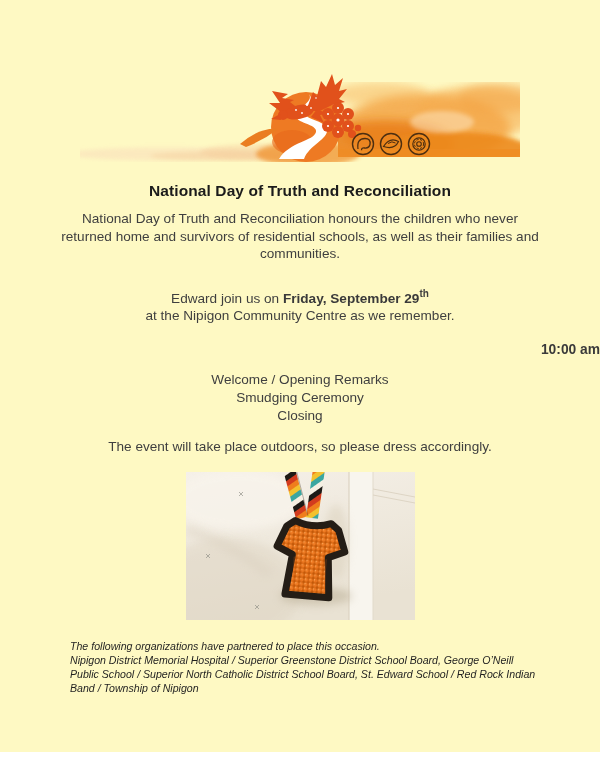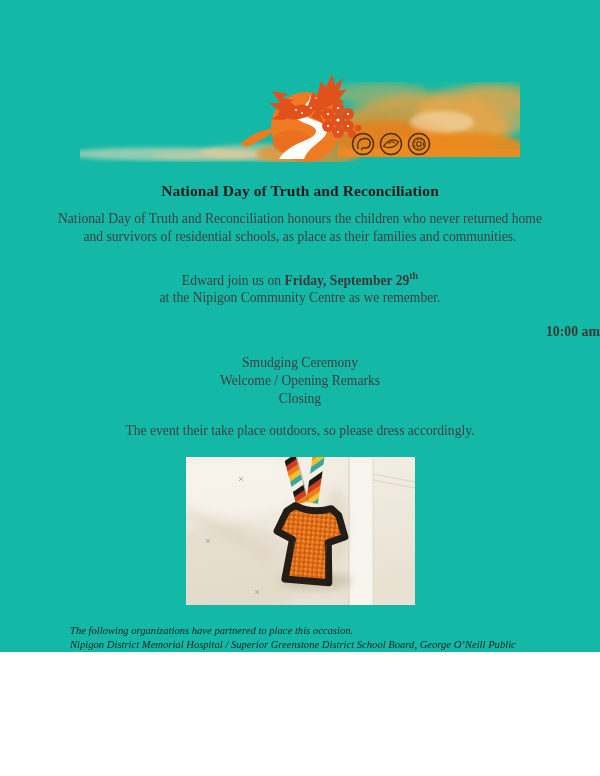--- a/index.html
+++ b/index.html
@@ -1,20 +1,20 @@
 <!DOCTYPE html>
 <html><head>
 <meta charset="utf-8">
 <style>
   html,body{margin:0;padding:0;}
   body{
     width:600px;height:776px;background:#ffffff;
     font-family:"Liberation Sans", sans-serif;color:#3f3f3f;
   }
-  .page{position:relative;width:600px;height:652px;overflow:hidden;background:#14b8a6;font-family:Liberation Serif, serif;}
+  .page{position:relative;width:600px;height:752px;overflow:hidden;background:#fef9c3;}
   .header-art{display:block;width:440px;height:92px;margin:70px auto 0;}
   .title{margin-top:20px;text-align:center;font-size:15.5px;font-weight:bold;color:#1b1b1b;letter-spacing:.1px;}
   .intro{margin:10px auto 0;width:486px;text-align:center;font-size:13.6px;line-height:17.6px;color:#3f3f3f;}
   .invite{margin-top:22px;text-align:center;font-size:13.6px;line-height:17.6px;color:#3f3f3f;}
   .invite .b{font-weight:bold;color:#3a3a3a;}
   .invite sup{font-size:10px;font-weight:bold;text-align:center;}
   .time{margin-top:17px;text-align:right;font-size:13.8px;font-weight:bold;color:#3a3a3a;}
   .agenda{margin-top:14px;text-align:center;font-size:13.6px;line-height:18.2px;color:#3f3f3f;}
   .note{margin-top:14px;text-align:center;font-size:13.6px;color:#3f3f3f;}
   .photo{display:block;width:229px;height:148px;margin:18px auto 0;}
@@ -121,36 +121,36 @@
           <circle cx="339" cy="74" r="6.2" stroke-width="1.2"></circle>
           <circle cx="339" cy="74" r="4.6" stroke-width="1" stroke-dasharray="2.2,1.5"></circle>
           <circle cx="339" cy="74" r="2.3" stroke-width="1.1"></circle>
         </g>
       </g>
     </g>
   </svg>
 
   <div class="title">National Day of Truth and Reconciliation</div>
 
-  <div class="intro">National Day of Truth and Reconciliation honours the children who never returned home and survivors of residential schools, as place as their families and communities.</div>
+  <div class="intro">National Day of Truth and Reconciliation honours the children who never returned home and survivors of residential schools, as well as their families and communities.</div>
 
   <div class="invite">
     <div><span>Edward join us on </span><span class="b">Friday, September 29</span><sup>th</sup></div>
     <div>at the Nipigon Community Centre as we remember.</div>
   </div>
 
   <div class="time">10:00 am</div>
 
   <div class="agenda">
+    <div>Welcome / Opening Remarks</div>
     <div>Smudging Ceremony</div>
-    <div>Welcome / Opening Remarks</div>
     <div>Closing</div>
   </div>
 
-  <div class="note">The event their take place outdoors, so please dress accordingly.</div>
+  <div class="note">The event will take place outdoors, so please dress accordingly.</div>
 
   <svg class="photo" viewBox="0 0 229 148" xmlns="http://www.w3.org/2000/svg">
     <defs>
       <linearGradient id="bgGrad" x1="0" y1="0" x2="0.3" y2="1">
         <stop offset="0" stop-color="#f5f0e8"></stop>
           <stop offset="1" stop-color="#e9e2d3"></stop>
       </linearGradient>
       <filter id="pblur" x="-60%" y="-60%" width="220%" height="220%">
           <feGaussianBlur stdDeviation="4"></feGaussianBlur>
         </filter>

